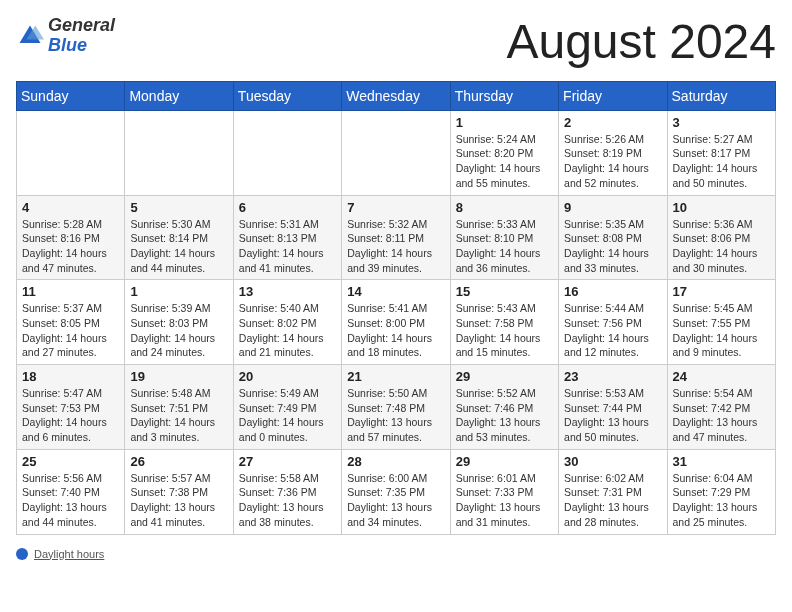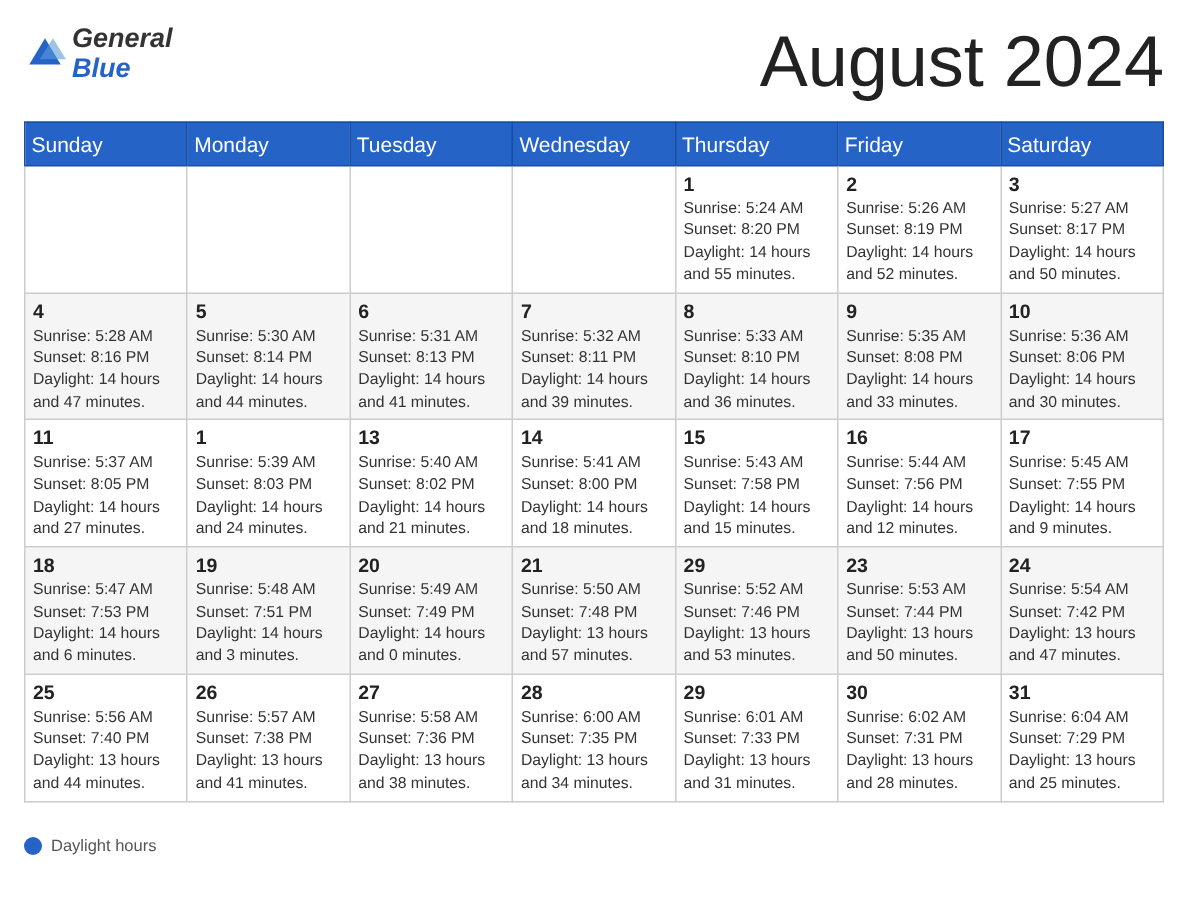--- a/index.html
+++ b/index.html
@@ -80,26 +80,27 @@
     }
     .day-detail {
       color: #333;
       line-height: 1.4;
       font-size: 10.5px;
     }
     .empty-cell {
       background: #fff !important;
     }
     .footer {
-      margin-top: 23px;
+      margin-top: 13px;
       font-size: 11px;
       color: #555;
       display: flex;
       align-items: center;
       gap: 6px;
+      text-decoration: underline;
     }
     .footer-icon {
       width: 12px;
       height: 12px;
       background: #2563c7;
       border-radius: 50%;
       display: inline-block;
     }
   </style>
 </head>

